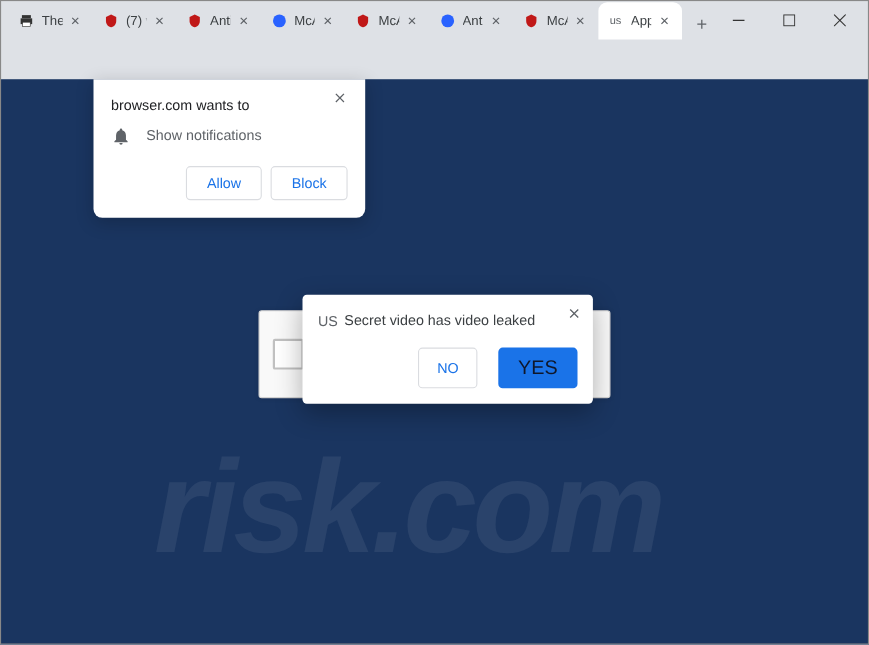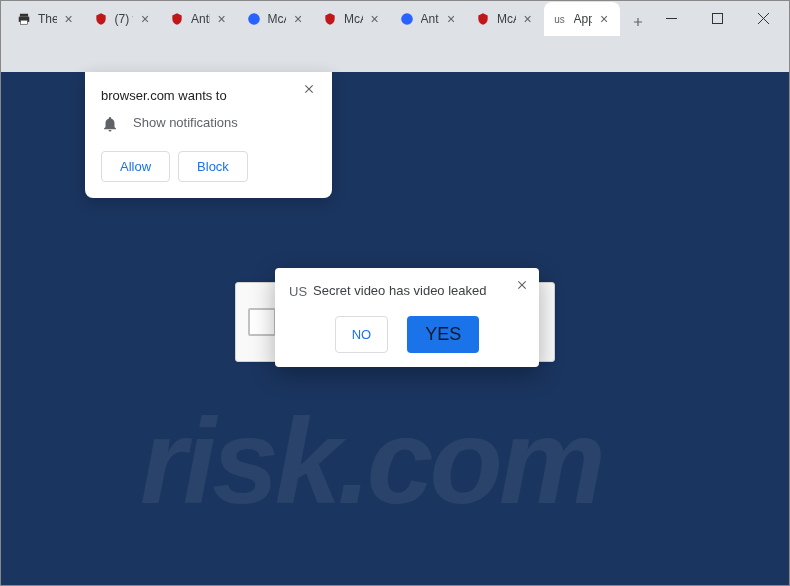--- a/index.html
+++ b/index.html
@@ -31,29 +31,29 @@
     .captcha-logo { margin-left: auto; display: flex; flex-direction: column; align-items: center; }
     
     .watermark { position: absolute; color: rgba(255,255,255,0.07); font-size: 120px; font-weight: bold; font-style: italic; left: 140px; top: 320px; letter-spacing: -4px; pointer-events: none; }
     
     .notification-prompt { position: absolute; top: 72px; left: 85px; width: 247px; background: #fff; border-radius: 0 0 8px 8px; box-shadow: 0 4px 16px rgba(0,0,0,0.2); padding: 16px; z-index: 100; }
     .prompt-title { font-size: 13px; color: #202124; margin-bottom: 12px; }
     .prompt-close { position: absolute; top: 10px; right: 10px; width: 20px; height: 20px; color: #5f6368; }
     .prompt-row { display: flex; align-items: flex-start; margin-bottom: 18px; }
     .bell-icon { width: 18px; height: 18px; color: #5f6368; margin-right: 14px; }
     .prompt-label { font-size: 13px; color: #5f6368; }
-    .prompt-buttons { display: flex; gap: 8px; }
+    .prompt-buttons { display: flex; justify-content: flex-end; gap: 8px; }
     .prompt-btn { padding: 7px 18px; border: 1px solid #dadce0; border-radius: 4px; background: #fff; color: #1a73e8; font-size: 13px; cursor: pointer; }
     
     .age-dialog { position: absolute; top: 268px; left: 275px; width: 264px; background: #fff; border-radius: 4px; box-shadow: 0 8px 24px rgba(0,0,0,0.3); padding: 14px; z-index: 100; }
     .dialog-close { position: absolute; top: 10px; right: 10px; color: #5f6368; }
     .dialog-header { display: flex; align-items: flex-start; }
     .dialog-favicon { font-size: 13px; color: #5f6368; margin-right: 6px; margin-top: 2px; }
     .dialog-text { font-size: 13px; color: #3c4043; line-height: 1.4; }
-    .dialog-buttons { display: flex; justify-content: center; gap: 19px; margin-top: 16px; }
+    .dialog-buttons { display: flex; justify-content: flex-end; gap: 19px; margin-top: 16px; }
     .dialog-btn-no { padding: 8px 16px; border: 1px solid #dadce0; border-radius: 4px; background: #fff; color: #1a73e8; font-size: 13px; cursor: pointer; }
     .dialog-btn-yes { padding: 8px 18px; border: none; border-radius: 4px; background: #1a73e8; color: #0f172a; font-size: 18px; cursor: pointer; }
     
     .border-frame { position: absolute; inset: 0; border: 1px solid #888; pointer-events: none; z-index: 200; }
     
     svg { display: block; }
   </style>
 </head>
 <body>
 

